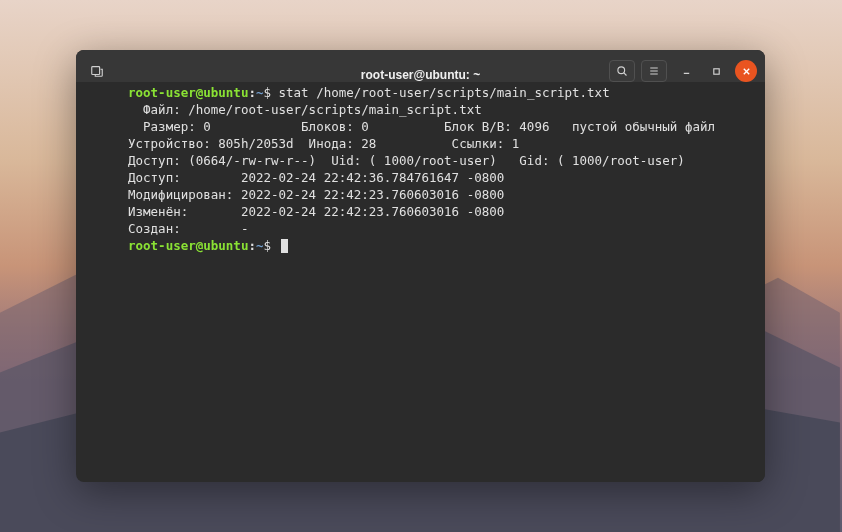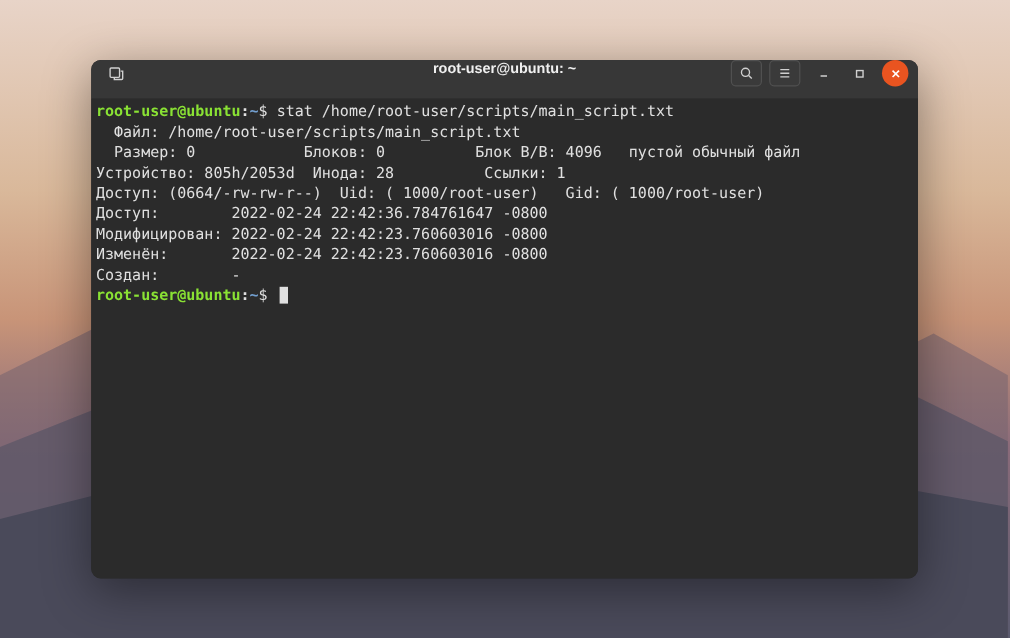--- a/index.html
+++ b/index.html
@@ -32,21 +32,21 @@
       border-radius: 8px;
       box-shadow: 0 10px 40px rgba(0,0,0,0.4);
       overflow: hidden;
       display: flex;
       flex-direction: column;
     }
     .titlebar {
       height: 32px;
       background: #373737;
       display: flex;
-      align-items: flex-start;
+      align-items: flex-end;
       padding: 0 8px;
       position: relative;
     }
     .titlebar-left {
       display: flex;
       align-items: center;
     }
     .titlebar-icon-btn {
       width: 26px;
       height: 22px;
@@ -112,20 +112,21 @@
     .terminal-body {
       flex: 1;
       background: #2b2b2b;
       padding: 2px 4px;
       font-family: "DejaVu Sans Mono", "Liberation Mono", monospace;
       font-size: 12.5px;
       line-height: 17px;
       color: #e0e0e0;
       white-space: pre;
       overflow: hidden;
+      margin-left: 48px;
     }
     .prompt-user { color: #8ae234; font-weight: bold; }
     .prompt-colon { color: #e0e0e0; font-weight: bold; }
     .prompt-path { color: #729fcf; font-weight: bold; }
     .prompt-sym { color: #e0e0e0; }
     .cmd { color: #e0e0e0; }
     .out { color: #e0e0e0; }
     .cursor {
       display: inline-block;
       width: 7px;

